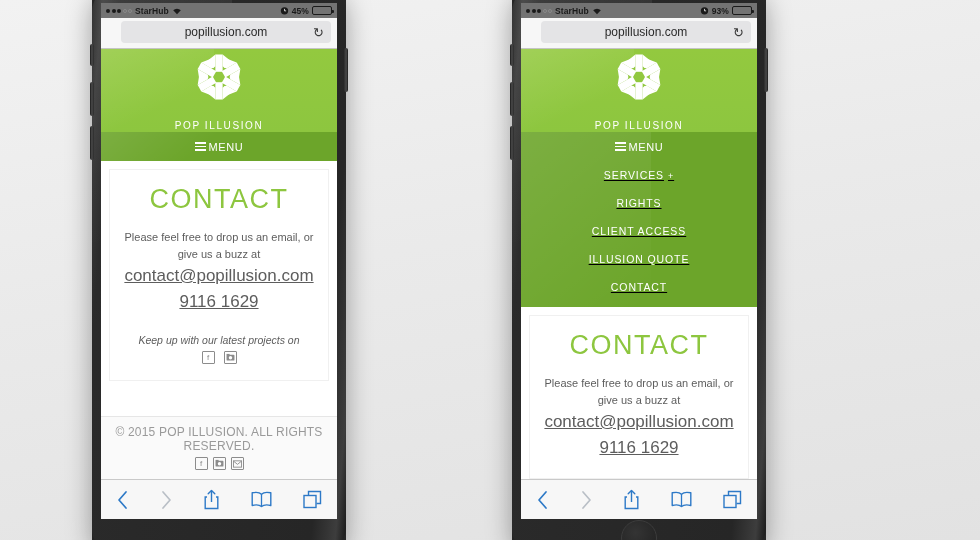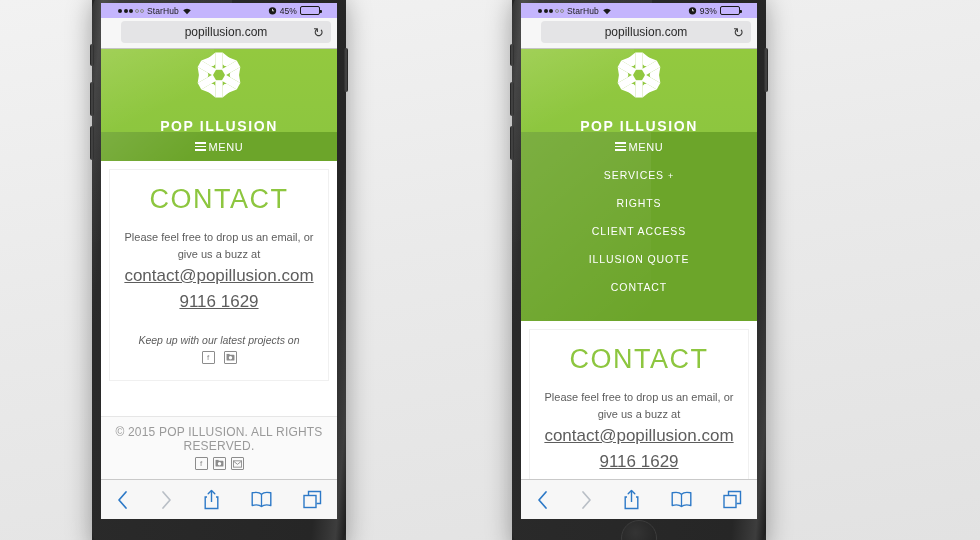--- a/index.html
+++ b/index.html
@@ -45,27 +45,27 @@
     background: linear-gradient(90deg, #1a1a1a, #4a4a4a 45%, #2b2b2b);
     border-radius: 2px;
   }
   .btn-hw.right {
     background: linear-gradient(90deg, #2b2b2b, #4a4a4a 55%, #1a1a1a);
   }
 
   
   .statusbar {
     height: 15px;
-    background: #c4b5fd;
+    background: #737373;
     display: flex;
     align-items: center;
-    padding: 0 17px;
+    padding: 0 5px;
     font-size: 9px;
     color: #1a1a1a;
-    font-weight: normal;
+    font-weight: bold;
     letter-spacing: 0.1px;
   }
   .sig-dots { display: flex; gap: 1.5px; align-items: center; margin-right: 3px; }
   .dot { width: 4px; height: 4px; border-radius: 50%; background: #1a1a1a; }
   .dot.hollow { background: transparent; border: 1px solid #8a8a8a; width: 4px; height: 4px; }
   .carrier { font-size: 8.5px; margin-right: 3px; }
   .wifi-icon { width: 10px; height: 8px; position: relative; }
   .wifi-icon svg { display: block; }
   .sb-spacer { flex: 1; }
   .alarm-icon { margin-right: 3px; display: flex; align-items: center; }
@@ -116,24 +116,24 @@
   }
   .site-header .sheen {
     position: absolute; top: 0; left: 0; width: 48%; height: 100%;
     background: linear-gradient(155deg, rgba(255,255,255,0.13), rgba(255,255,255,0) 65%);
     pointer-events: none;
   }
   .logo-mark { position: relative; z-index: 2; }
   .logo-text {
     position: relative; z-index: 2;
     color: #ffffff;
-    font-size: 14px;
+    font-size: 10px;
     letter-spacing: 1.6px;
     margin-top: 13px;
-    font-weight: 700;
+    font-weight: 400;
   }
 
   
   .menubar {
     background: #6ca52a;
     position: relative;
     overflow: hidden;
   }
   .menubar .sheen2 {
     position: absolute; top: 0; left: 0; width: 55%; height: 200%;
@@ -144,21 +144,21 @@
     display: flex; align-items: center; justify-content: center;
     gap: 3px;
     height: 29px;
     color: #fff;
     font-size: 11px;
     letter-spacing: 0.6px;
     position: relative; z-index: 2;
   }
   .hamburger { display: inline-flex; flex-direction: column; gap: 2px; }
   .hamburger i { display: block; width: 11px; height: 1.5px; background: #fff; }
-  .menu-list { position: relative; z-index: 2; padding-bottom: 20px; }
+  .menu-list { position: relative; z-index: 2; padding-bottom: 6px; text-decoration: underline; }
   .menu-item {
     text-align: center;
     color: #fff;
     font-size: 10.5px;
     letter-spacing: 0.9px;
     padding: 8px 0;
   }
   .menu-item .plus { font-size: 9px; margin-left: 4px; }
 
   

